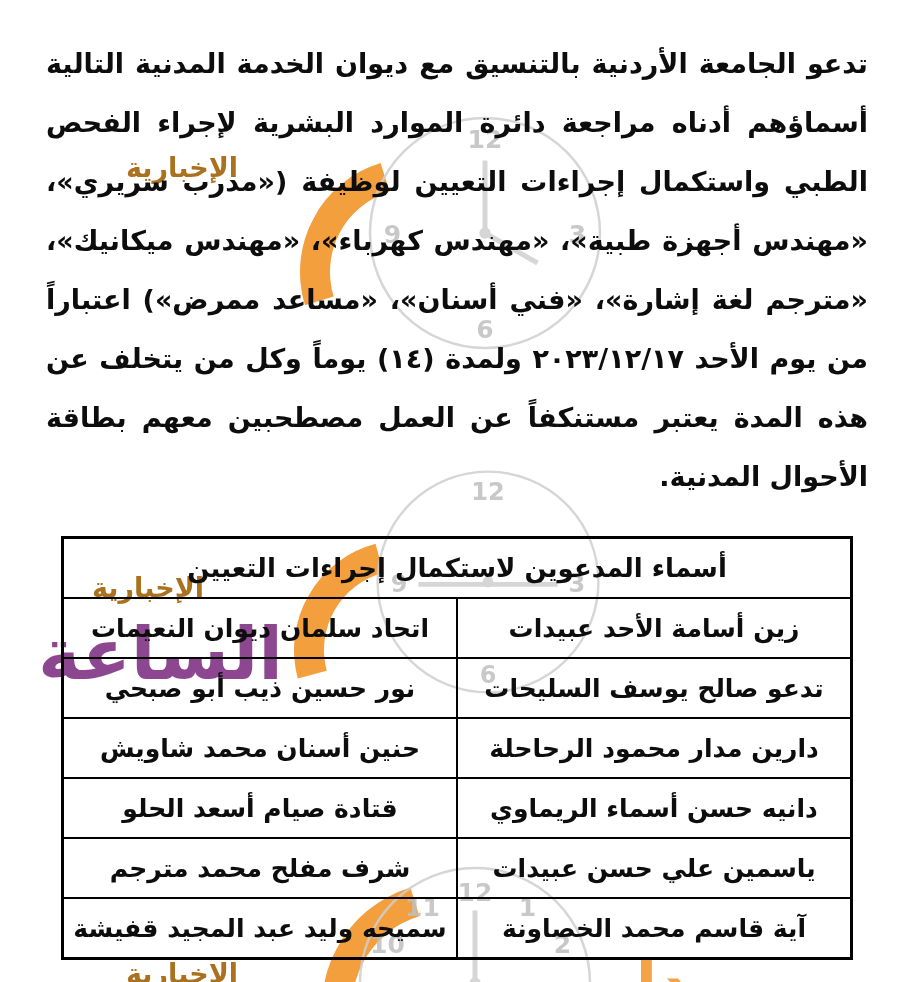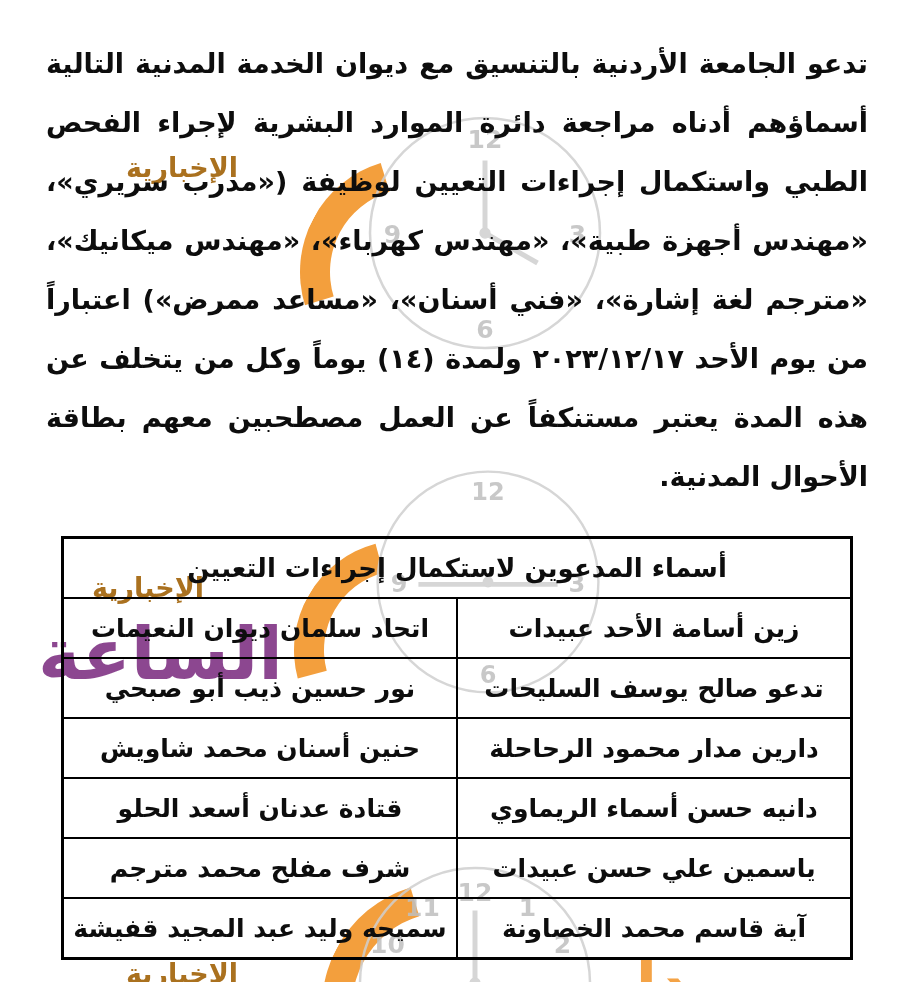--- a/index.html
+++ b/index.html
@@ -132,21 +132,21 @@
         <tr>
           <td>تدعو صالح يوسف السليحات</td>
           <td>نور حسين ذيب أبو صبحي</td>
         </tr>
         <tr>
           <td>دارين مدار محمود الرحاحلة</td>
           <td>حنين أسنان محمد شاويش</td>
         </tr>
         <tr>
           <td>دانيه حسن أسماء الريماوي</td>
-          <td>قتادة عدنان أسعد الحلو</td>
+          <td>قتادة صيام أسعد الحلو</td>
         </tr>
         <tr>
           <td>ياسمين علي حسن عبيدات</td>
           <td>شرف مفلح محمد مترجم</td>
         </tr>
         <tr>
           <td>آية قاسم محمد الخصاونة</td>
           <td>سميحه وليد عبد المجيد قفيشة</td>
         </tr>
       </tbody>

